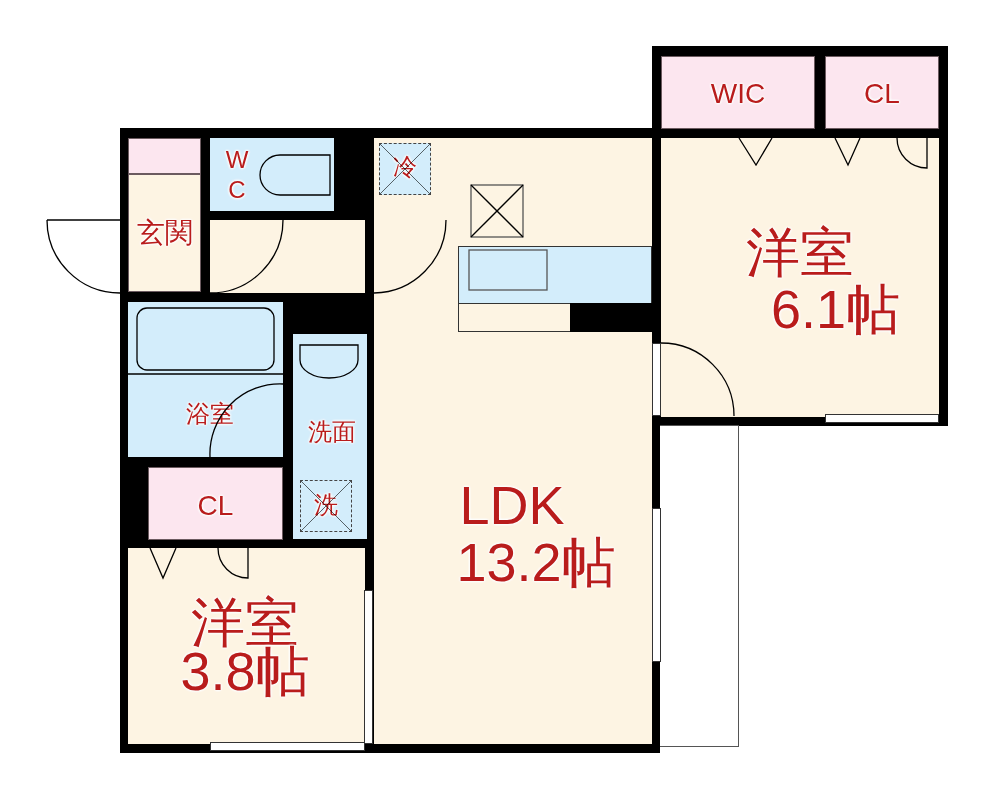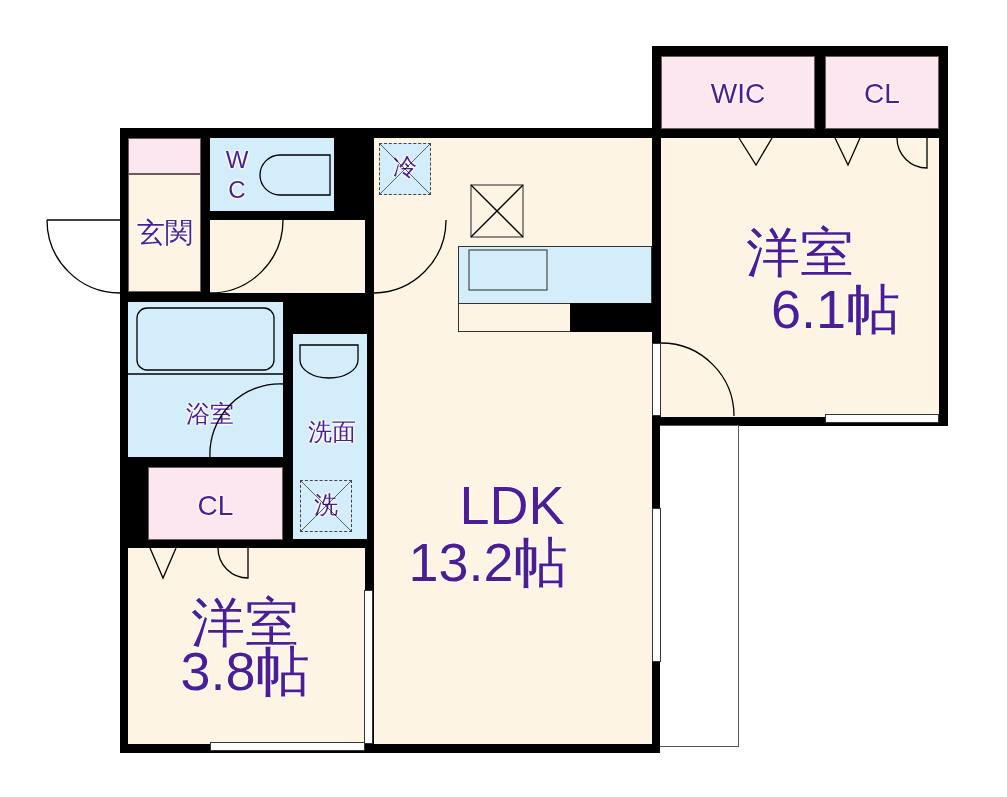--- a/index.html
+++ b/index.html
@@ -3,21 +3,21 @@
 <meta charset="utf-8">
 <style>
   html, body { margin: 0; padding: 0; background: #ffffff; }
   body { width: 1007px; height: 797px; position: relative; overflow: hidden;
          font-family: "Liberation Sans", "DejaVu Sans", sans-serif; }
   .abs { position: absolute; box-sizing: border-box; }
   .wall { background: #000; }
   .floor { background: #fdf4e3; }
   .wet { background: #d3edfb; }
   .closet { background: #fce6ef; border: 1px solid #6b5a5f; }
-  .label { position: absolute; color: #4c1d95; text-align: center; line-height: 1;
+  .label { position: absolute; color: #b91c1c; text-align: center; line-height: 1;
            text-shadow: 0 0 3px #fff, 0 0 3px #fff, 0 0 3px #fff, 0 0 3px #fff; white-space: nowrap; }
   .big { font-size: 54px; }
   .mid { font-size: 28px; }
   .sm { font-size: 24px; }
   .win { background: #fff; border: 1px solid #333; }
   svg { position: absolute; left: 0; top: 0; }
 </style>
 </head>
 <body>
 
@@ -62,21 +62,21 @@
 <div class="abs closet" style="left:661px;top:56px;width:154px;height:73px;"></div>
 <div class="label mid" style="left:661px;top:80px;width:154px;">WIC</div>
 <div class="abs closet" style="left:825px;top:56px;width:114px;height:73px;"></div>
 <div class="label mid" style="left:825px;top:80px;width:114px;">CL</div>
 
 <div class="abs floor" style="left:661px;top:138px;width:278px;height:279px;"></div>
 <div class="label big" style="left:700px;top:225px;width:200px;">洋室</div>
 <div class="label big" style="left:700px;top:282px;width:200px;text-align:right;">6.1帖</div>
 
 <div class="label big" style="left:412px;top:478px;width:200px;">LDK</div>
-<div class="label big" style="left:388px;top:535px;width:200px;">13.2帖</div>
+<div class="label big" style="left:436px;top:535px;width:200px;">13.2帖</div>
 
 <div class="abs win" style="left:652px;top:508px;width:9px;height:154px;"></div>
 <div class="abs win" style="left:210px;top:742px;width:155px;height:9px;"></div>
 <div class="abs win" style="left:364px;top:590px;width:9px;height:154px;"></div>
 <div class="abs win" style="left:825px;top:414px;width:114px;height:9px;"></div>
 <div class="abs win" style="left:652px;top:343px;width:9px;height:73px;"></div>
 
 <div class="abs" style="left:660px;top:425px;width:79px;height:322px;border:1px solid #555;border-left:none;"></div>
 
 <svg width="1007" height="797">

